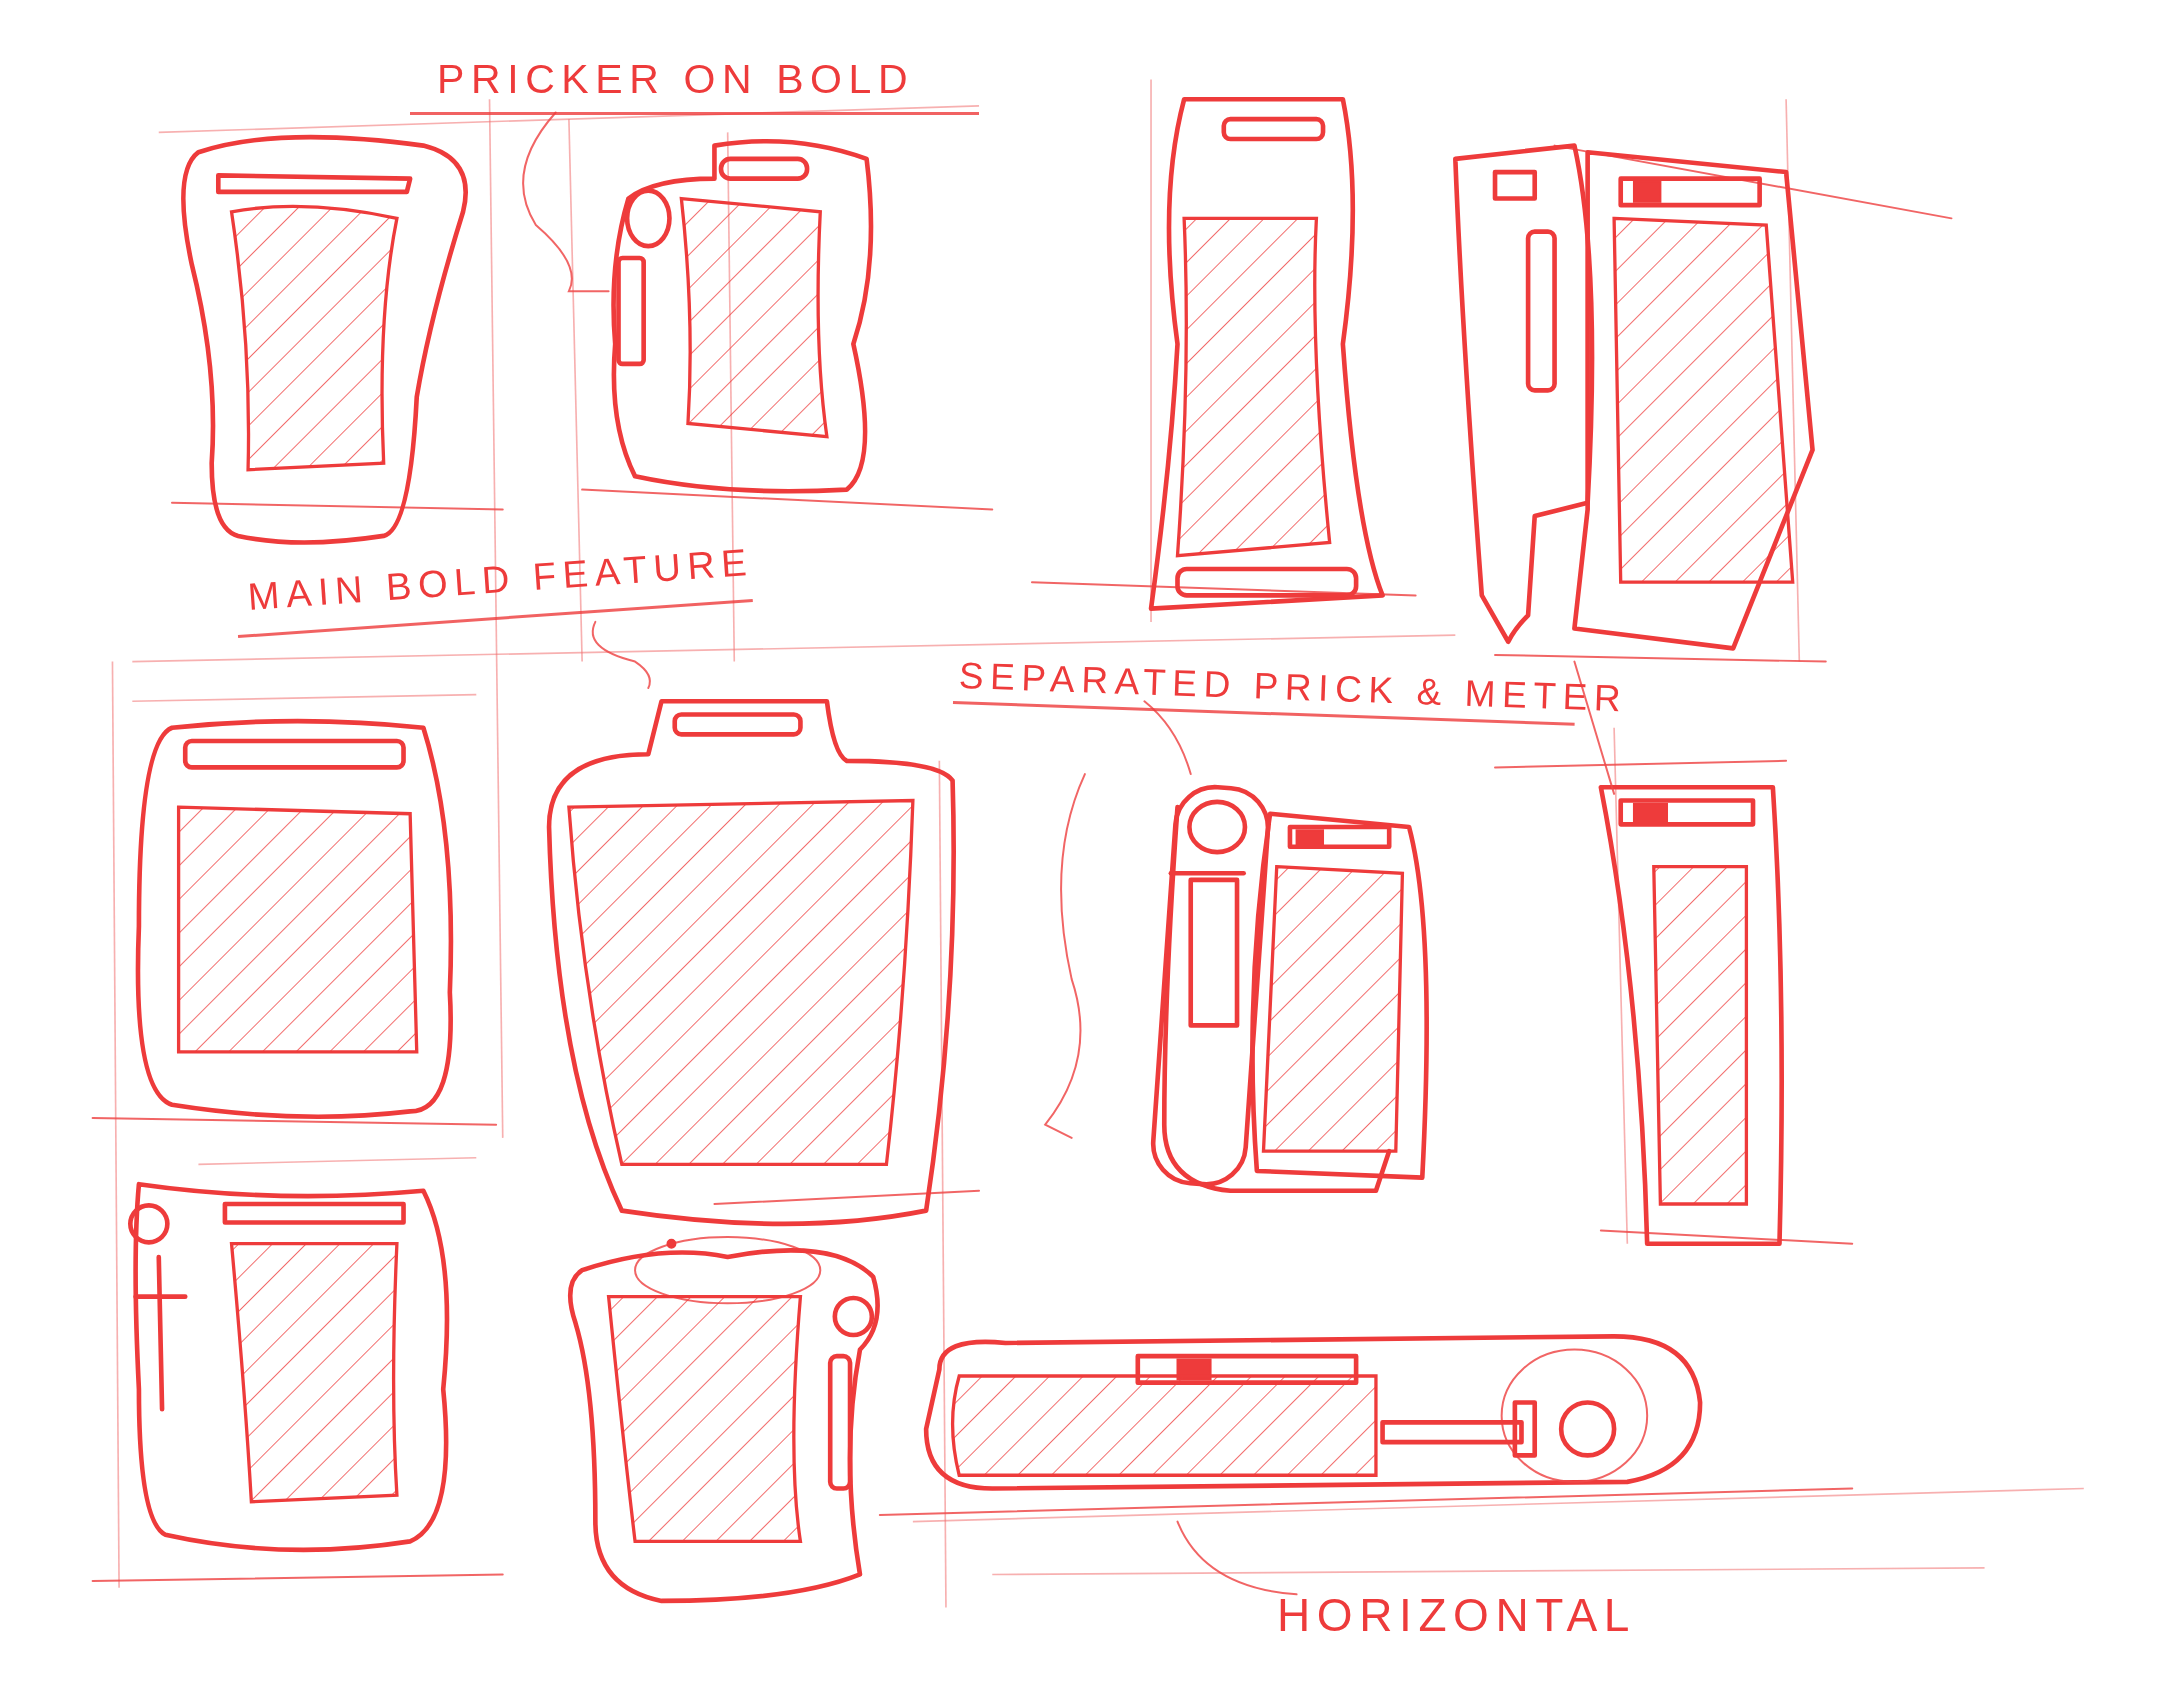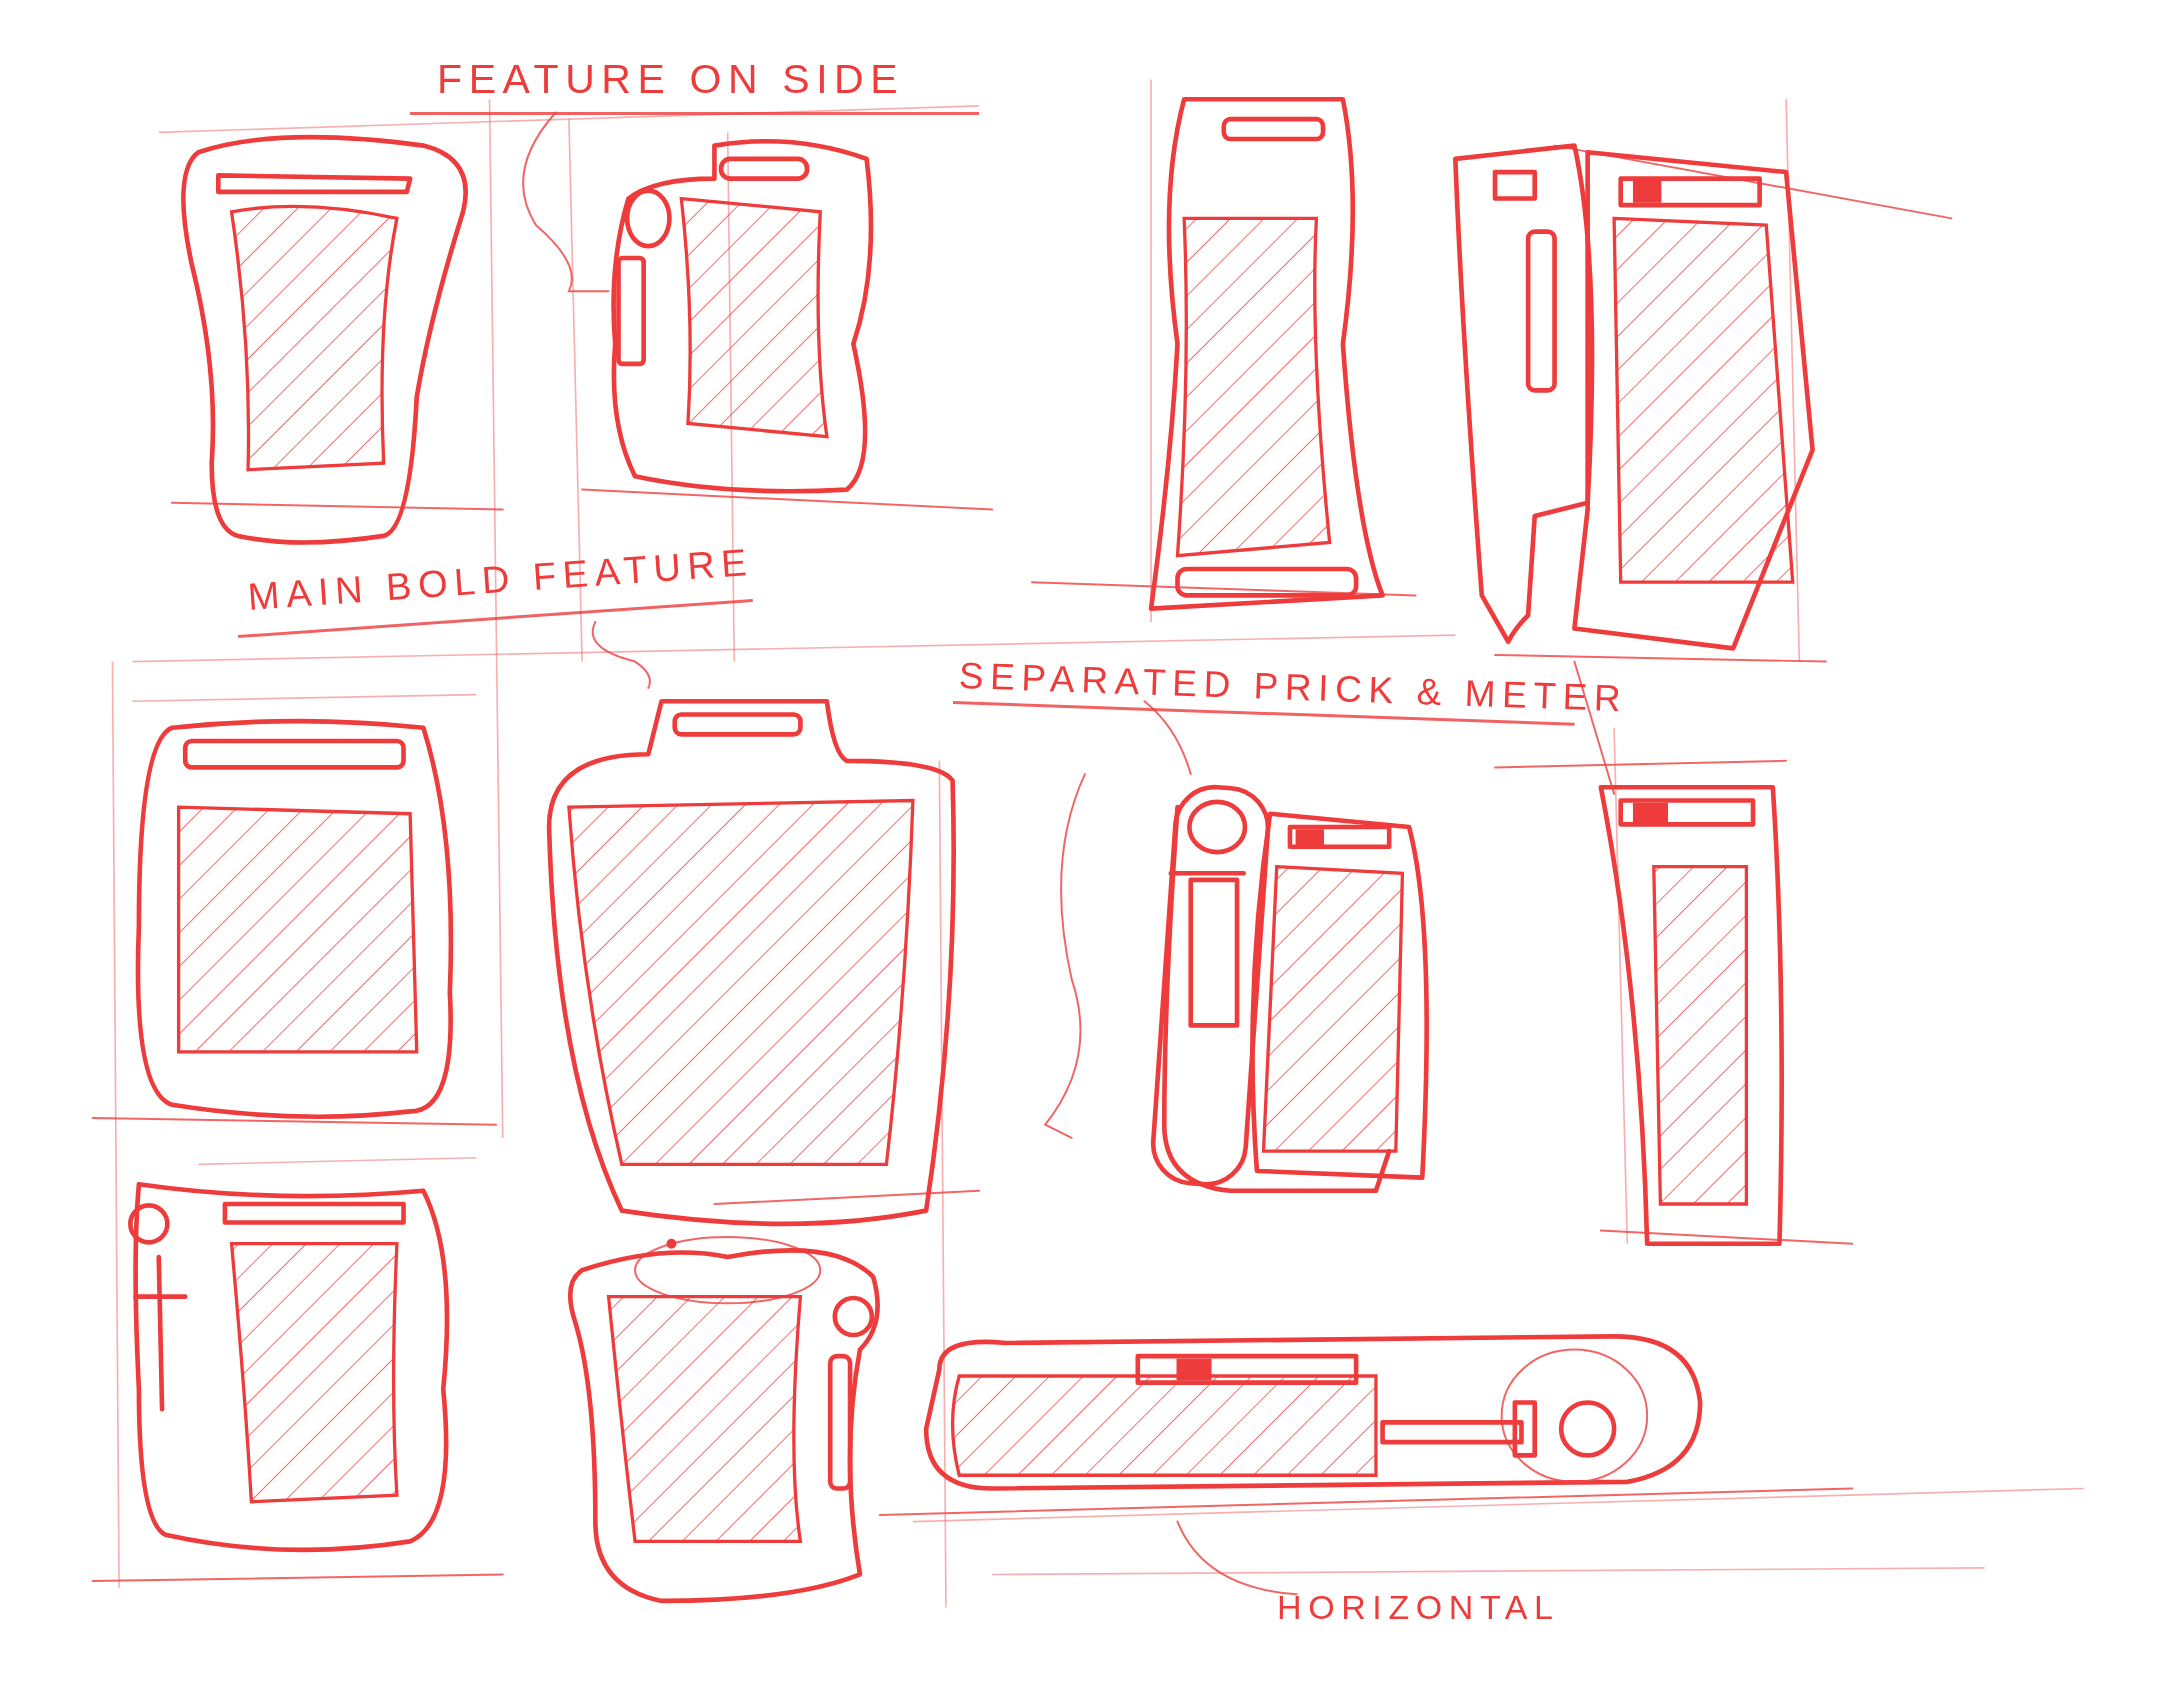--- a/index.html
+++ b/index.html
@@ -148,23 +148,23 @@
     <rect class="ink" x="2290" y="2120" width="30" height="80"></rect>
     <circle class="ink" cx="2400" cy="2160" r="40"></circle>
     <path class="ink-thin" d="M1780 2300 Q1820 2400 1960 2410"></path>
   </g>
 
   <g>
     <path class="ink-thin" d="M900 940 Q880 980 960 1000 Q990 1020 980 1040"></path>
   </g>
 </svg>
 
-<div class="label" style="left:437px; top:56px; font-size:41px;">FEATURE ON SIDE</div>
+<div class="label" style="left:437px; top:56px; font-size:41px;">PRICKER ON BOLD</div>
 <div class="underline" style="left:410px; top:112px; width:569px;"></div>
 
 <div class="label" style="left:248px; top:576px; font-size:38px; transform:rotate(-4deg);">MAIN BOLD FEATURE</div>
 <div class="underline" style="left:238px; top:635px; width:516px; transform:rotate(-4deg);"></div>
 
 <div class="label" style="left:959px; top:655px; font-size:37px; transform:rotate(2deg);">SEPARATED PRICK &amp; METER</div>
 <div class="underline" style="left:953px; top:701px; width:622px; transform:rotate(2deg);"></div>
 
-<div class="label" style="left:1277px; top:1588px; font-size:34px;">HORIZONTAL</div>
+<div class="label" style="left:1277px; top:1588px; font-size:46px;">HORIZONTAL</div>
 
 
 </body></html>

